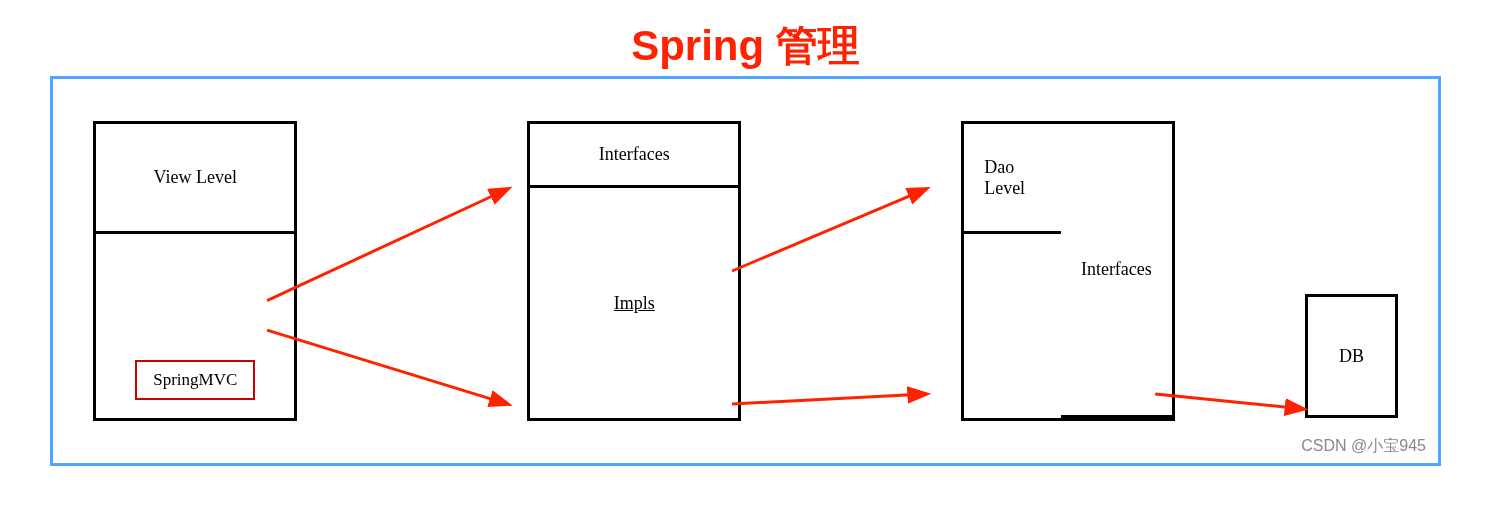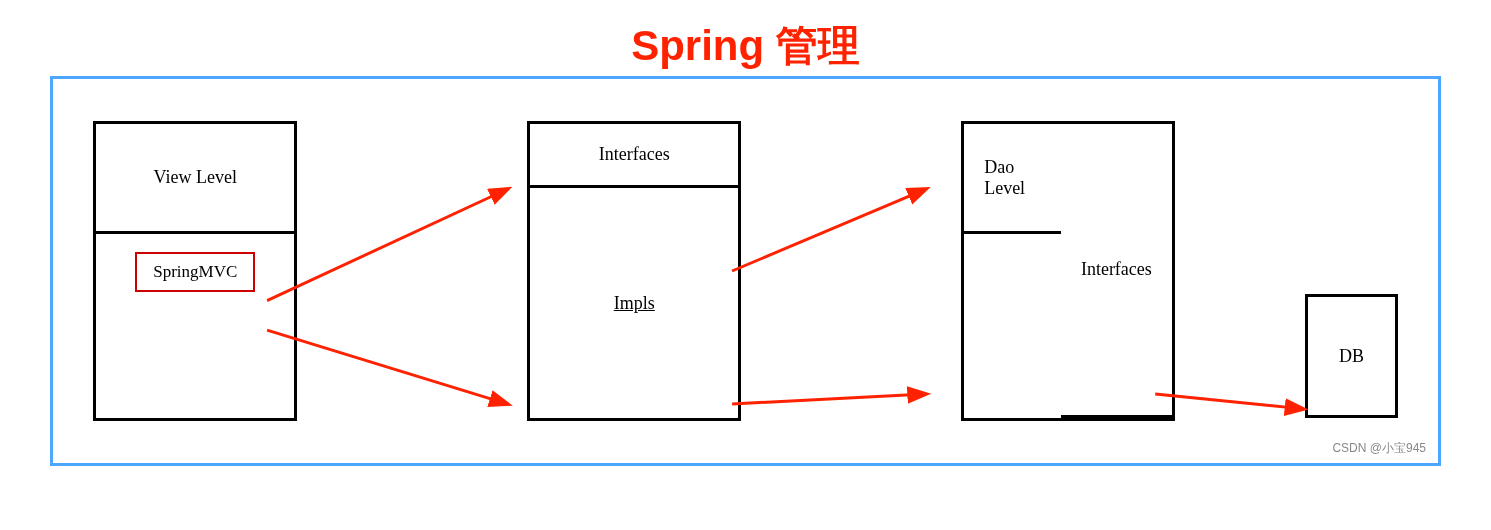--- a/index.html
+++ b/index.html
@@ -71,21 +71,21 @@
       width: 220px;
       height: 300px;
     }
 
     .view-box .top-section {
       height: 110px;
     }
 
     .view-box .bottom-section {
       flex-direction: column;
-      justify-content: flex-start;
+      justify-content: flex-end;
     }
 
     .inner-box {
       border: 2px solid #cc0000;
       padding: 8px 16px;
       font-size: 17px;
     }
 
     
     .service-box {
@@ -167,21 +167,21 @@
       left: 0;
       width: 100%;
       height: 100%;
       pointer-events: none;
     }
 
     .watermark {
       position: absolute;
       bottom: 6px;
       right: 12px;
-      font-size: 12px;
+      font-size: 16px;
       color: #888;
       font-family: 'Microsoft YaHei', sans-serif;
     }
   </style>
 </head>
 <body>
 
 <div class="page-title">Spring 管理</div>
 
 <div class="outer-box">

